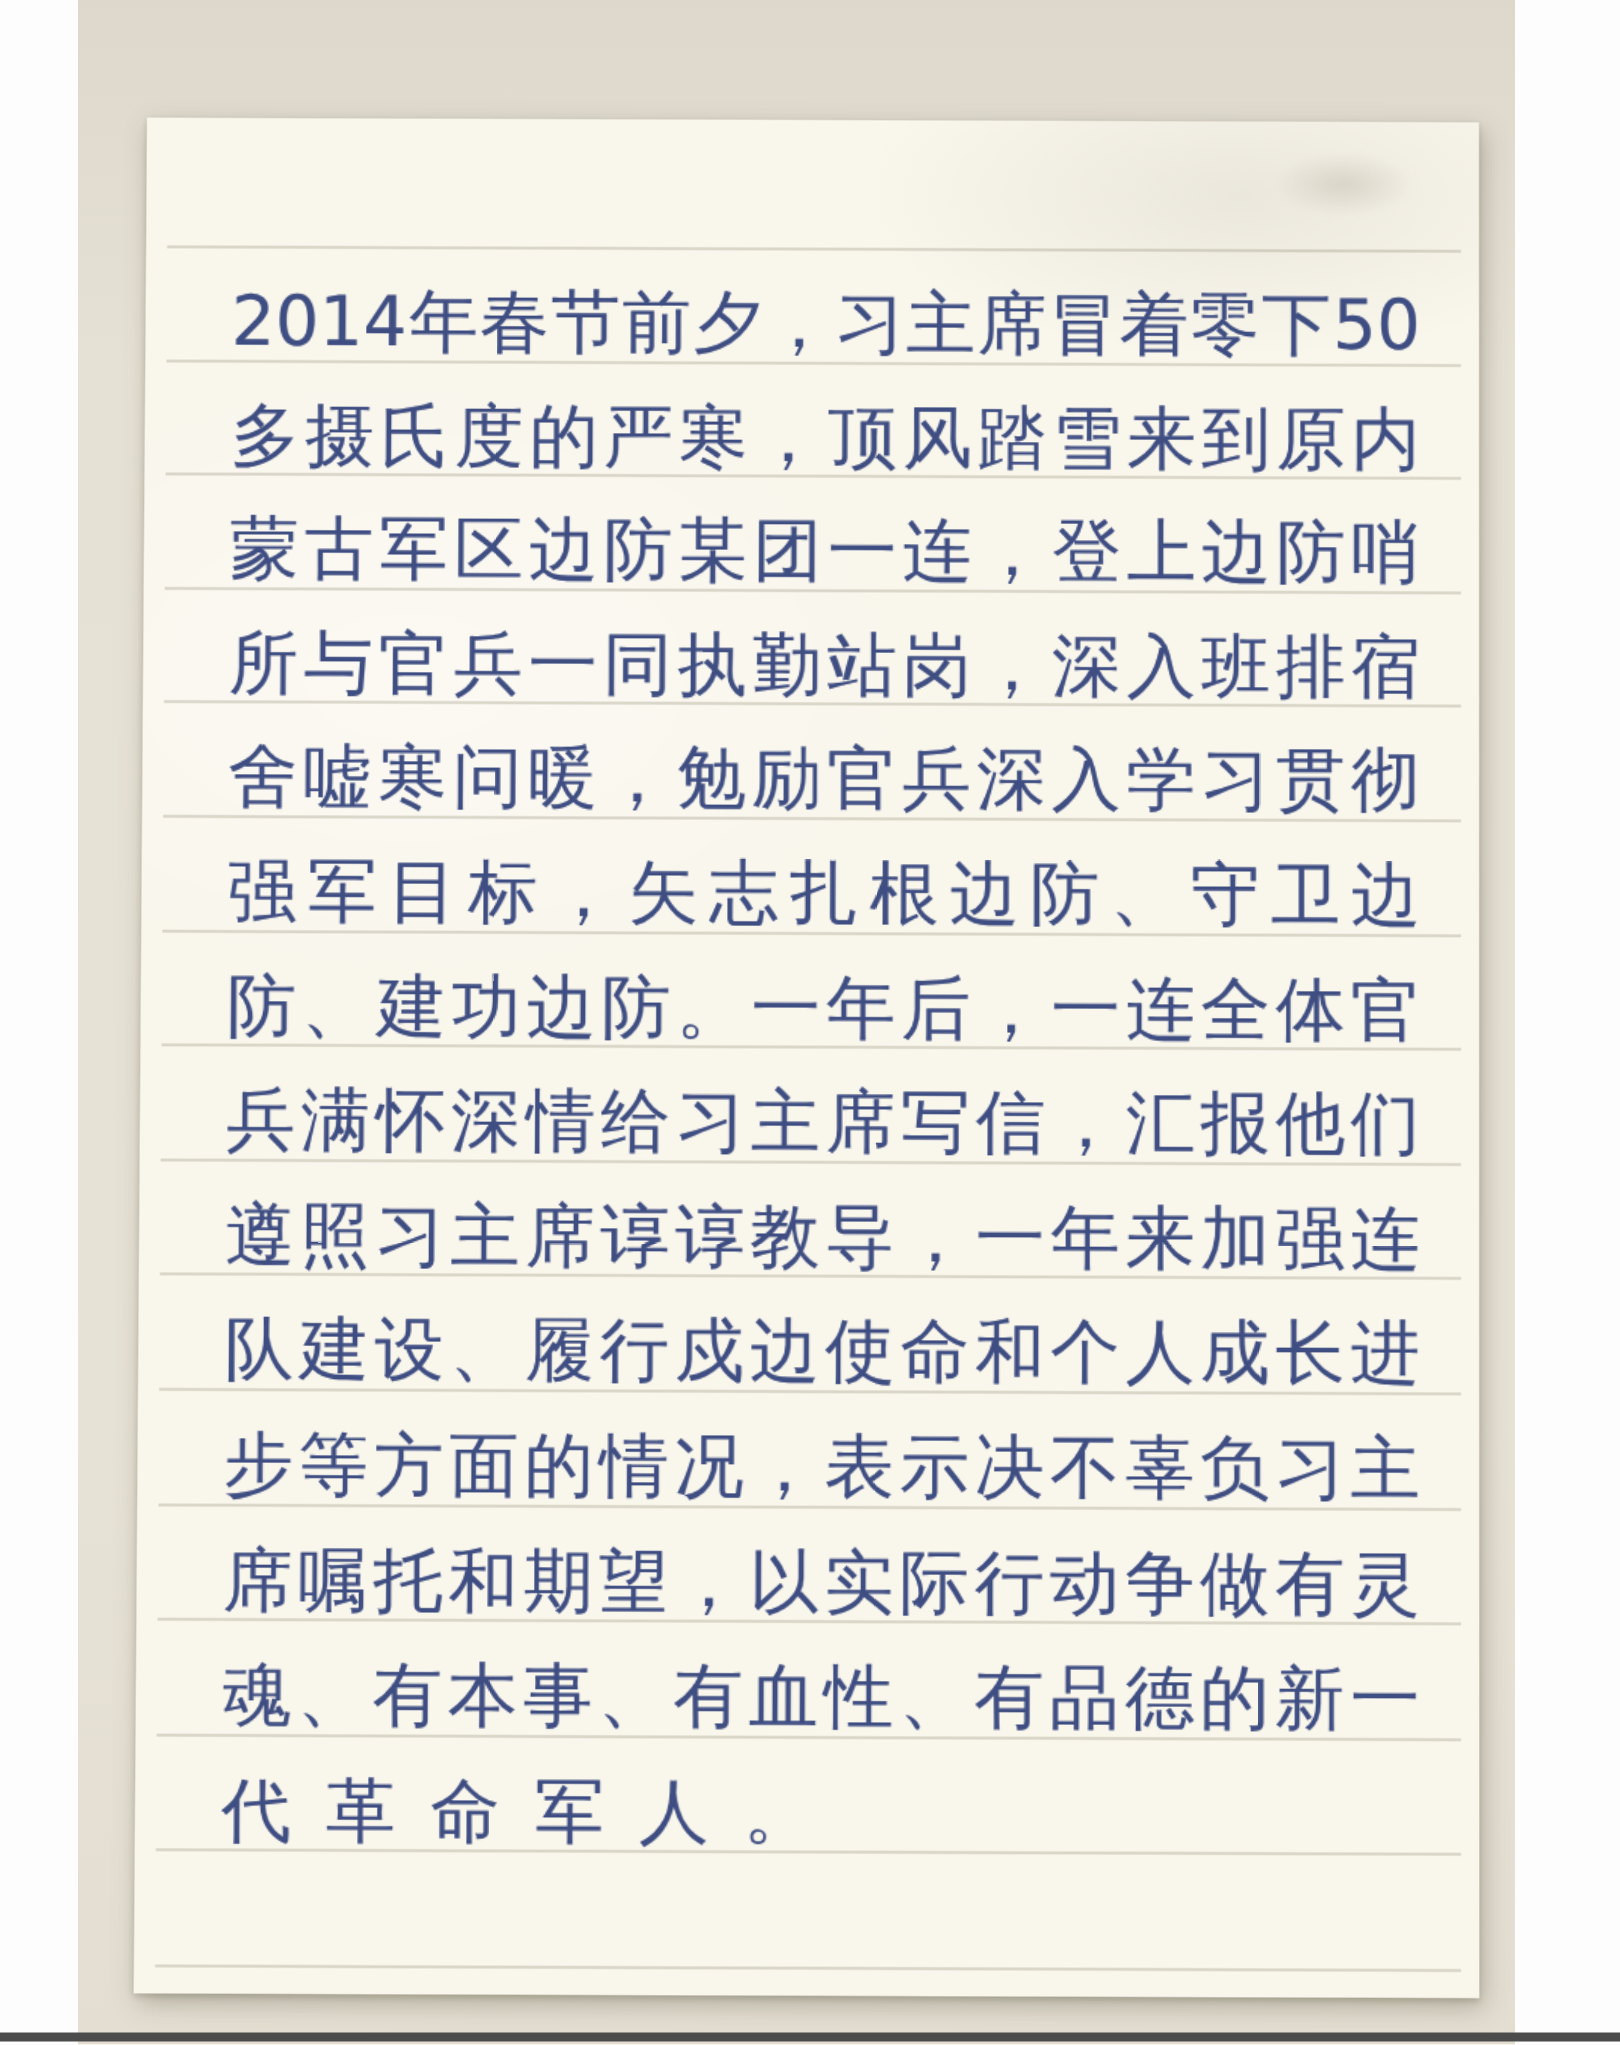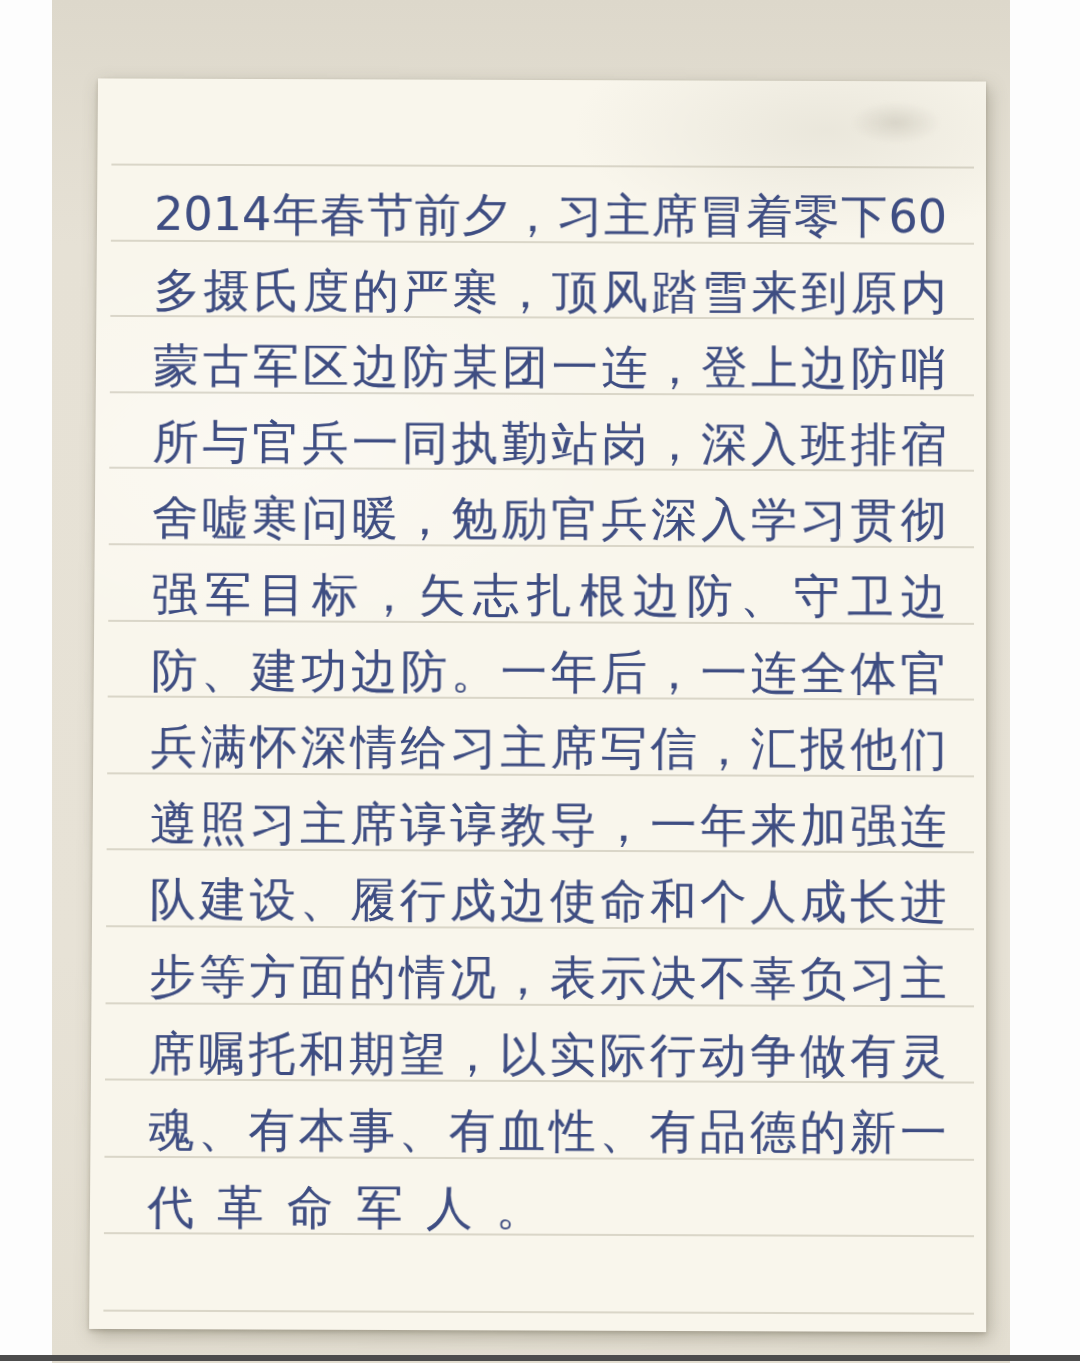--- a/index.html
+++ b/index.html
@@ -105,21 +105,21 @@
           <span>前</span>
           <span>夕</span>
           <span>，</span>
           <span>习</span>
           <span>主</span>
           <span>席</span>
           <span>冒</span>
           <span>着</span>
           <span>零</span>
           <span>下</span>
-          <span>60</span>
+          <span>50</span>
         </div>
         <div class="hand-line" style="top: 172.6px;">
           <span>多</span>
           <span>摄</span>
           <span>氏</span>
           <span>度</span>
           <span>的</span>
           <span>严</span>
           <span>寒</span>
           <span>，</span>

